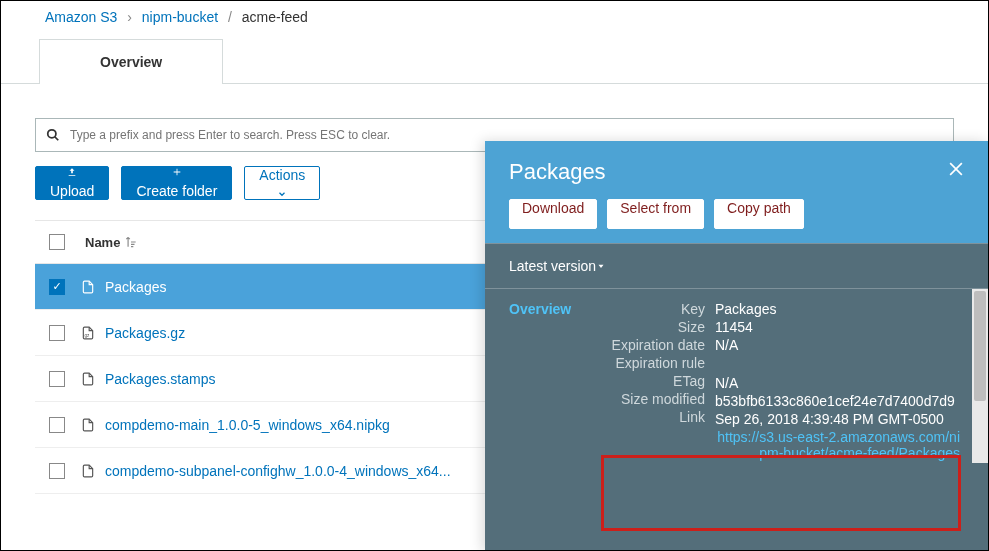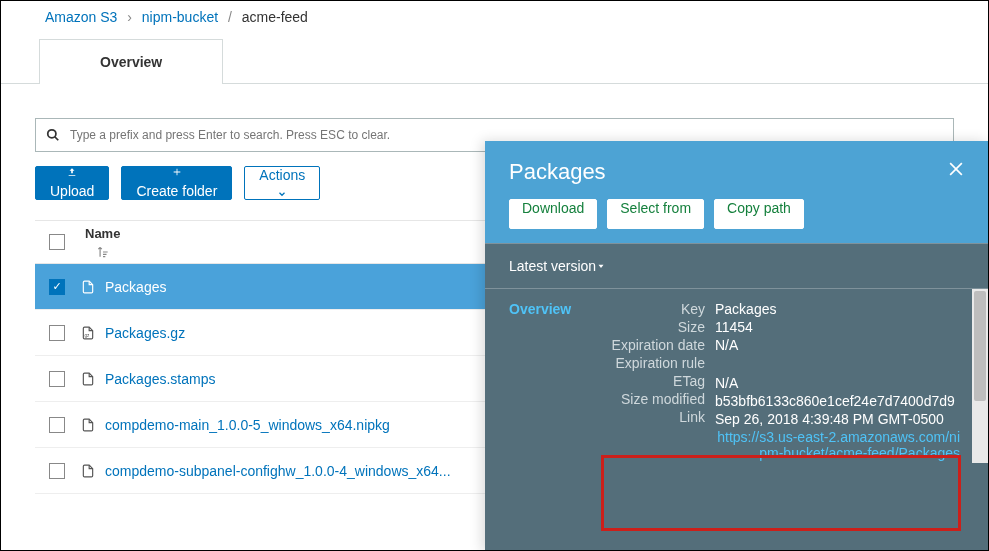--- a/index.html
+++ b/index.html
@@ -12,33 +12,33 @@
   .tab { padding: 14px 60px; border: 1px solid #d5dbdb; border-bottom: none; background: #fff; font-weight: 700; margin-bottom: -1px; }
   .content { padding: 34px 34px 0 34px; }
   .search { display: flex; align-items: center; border: 1px solid #aab7b8; height: 34px; padding: 0 10px; margin-bottom: 14px; }
   .search svg { margin-right: 10px; flex-shrink:0; }
   .search input { border: none; outline: none; flex: 1; font-size: 12px; background: transparent; }
   .toolbar { display: flex; gap: 12px; margin-bottom: 20px; }
   .btn { display: inline-flex; align-items: center; gap: 6px; height: 34px; padding: 0 14px; font-size: 14px; border-radius: 2px; cursor: pointer; border:1px solid transparent;flex-direction:column; }
   .btn-primary { background: #0073bb; color: #fff; border-color:#0073bb; }
   .btn-outline { background: #fff; color: #0073bb; border: 1px solid #0073bb; }
   .table-head { display: flex; align-items: center; height: 44px; border-top: 1px solid #e6e6e6; border-bottom: 1px solid #e6e6e6; padding: 0 14px; font-size: 13px; }
-  .table-head .name { margin-left: 20px; display:flex; align-items:center; gap:4px; font-weight:700;flex-direction:column; }
+  .table-head .name { margin-left: 20px; display:flex; align-items:center; gap:4px; font-weight:700; }
   .row { display: flex; align-items: center; height: 46px; border-bottom: 1px solid #eee; padding: 0 14px; }
   .row.selected { background: #4aa2da; color: #fff; }
   .row .fname { margin-left: 16px; display: flex; align-items: center; gap: 10px; }
   .row:not(.selected) .fname span { color: #0073bb; }
   .checkbox { width: 16px; height: 16px; border: 1px solid #888; background: #fff; display:flex; align-items:center; justify-content:center; flex-shrink:0; }
   .row.selected .checkbox { background:#0073bb; border-color:#0073bb; color:#fff; font-size:11px; }
   .panel { position: absolute; right: 0; top: 140px; width: 503px; height: 411px; background: #546e7a; color: #fff; box-shadow: -3px 0 12px rgba(0,0,0,.15); }
   .panel-top { background: #4da3d4; padding: 18px 24px 14px; }
   .panel-top h2 { font-size: 22px; font-weight: 400; margin-bottom: 14px; }
   .panel-close { position: absolute; top: 18px; right: 22px; cursor: pointer; }
   .panel-actions { display:flex; gap:10px; }
-  .panel-actions .btn { background:#fff; color:#15803d; border:1px solid #fff; height:30px; padding:0 12px; }
+  .panel-actions .btn { background:#fff; color:#7f1d1d; border:1px solid #fff; height:30px; padding:0 12px; }
   .panel-row { padding: 14px 24px; font-size: 14px; display:flex; align-items:center; }
   .panel-divider { border-top: 1px solid rgba(255,255,255,.25); }
   .panel-body { display:flex; padding: 12px 0 0 0; font-size:14px; position:relative; }
   .panel-body .ov { width: 100px; color:#4fc3f7; font-weight:600; padding-left:24px; }
   .kv { display:flex; flex:1; padding-right: 28px; }
   .kv .labels { width:120px; text-align:right; color:#cfd8dc; }
   .kv .labels div { margin-bottom:2px; }
   .kv .values { flex:1; padding-left:10px; color:#fff; }
   .kv .values div { margin-bottom:2px; word-break:break-all; }
   .kv .link-v { color:#4fc3f7;text-align:right; }

